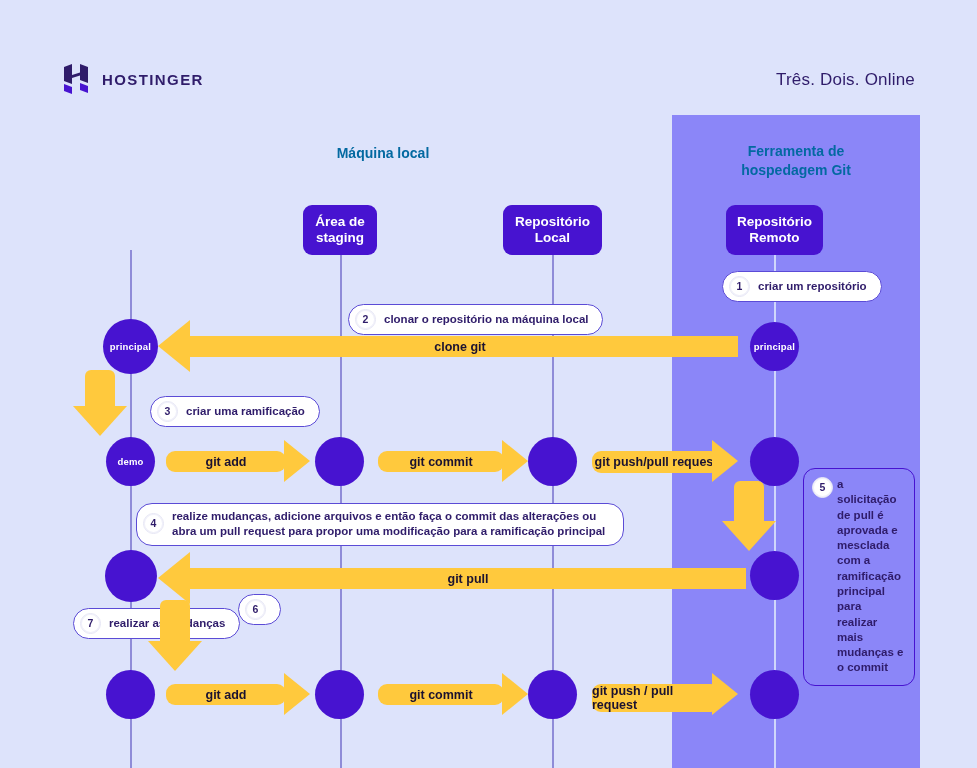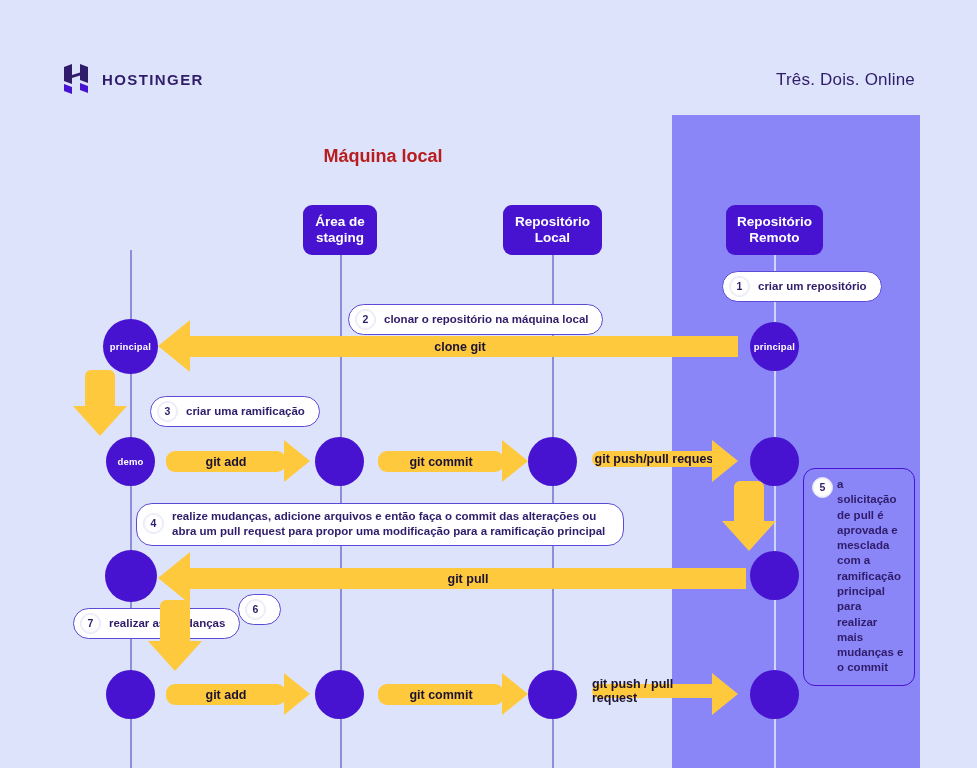--- a/index.html
+++ b/index.html
@@ -14,21 +14,21 @@
   
   .band{position:absolute;left:672px;top:115px;width:248px;height:653px;background:#8b86f8;}
 
   
   .logo{position:absolute;left:62px;top:64px;display:flex;align-items:center;gap:12px;}
   .logo-mark{width:28px;height:30px;position:relative;}
   .logo-text{font-size:15px;font-weight:bold;letter-spacing:1.4px;color:#2f1c6a;}
   .tagline{position:absolute;right:62px;top:70px;font-size:17px;font-weight:normal;color:#2f1c6a;letter-spacing:.2px;}
 
   
-  .sec-title{position:absolute;font-size:18px;font-weight:bold;color:#b91c1c;text-align:center;line-height:1.35;}
+  .sec-title{position:absolute;font-size:14px;font-weight:bold;color:#0369a1;text-align:center;line-height:1.35;}
   #title-local{left:250px;top:144px;width:266px;}
   #title-remote{left:676px;top:142px;width:240px;}
 
   
   .lane-line{position:absolute;width:2px;background:#8f8cd8;top:250px;height:518px;}
   .lane-line.light{background:#cfd6fb;}
 
   
   .lane-box{position:absolute;background:#4713d0;color:#fff;border-radius:9px;
     font-size:13.5px;font-weight:bold;line-height:1.22;text-align:center;
@@ -78,20 +78,24 @@
         <path d="M2 3 L10 0 L10 11 L18 8.5 L18 0 L26 3 L26 19 L18 16 L18 11.5 L10 14 L10 20 L2 17 Z" fill="#2f1c6a"></path>
         <path d="M2 20 L10 23 L10 30 L2 27 Z" fill="#4713d0"></path>
         <path d="M18 19 L26 22 L26 29 L18 26 Z" fill="#4713d0"></path>
       </svg>
     </span>
     <span class="logo-text">HOSTINGER</span>
   </div>
   <div class="tagline">Três. Dois. Online</div>
 
   <div class="sec-title" id="title-local">Máquina local</div>
+  <div class="sec-title" id="title-remote">
+    <span>Ferramenta de</span><br>
+    <span>hospedagem Git</span>
+  </div>
 
   <div class="lane-line" style="left:130px;"></div>
   <div class="lane-line" style="left:340px;"></div>
   <div class="lane-line" style="left:552px;"></div>
   <div class="lane-line light" style="left:774px;"></div>
 
   <div class="lane-box" style="left:303px;top:205px;width:74px;height:50px;">
     <span>
       <span>Área de</span><br>
       <span>staging</span>
@@ -151,21 +155,21 @@
 
   <div class="node" style="left:315px;top:437px;width:49px;height:49px;"></div>
 
   <div class="bar round" style="left:378px;top:451px;width:126px;height:21px;">
     <span>git commit</span>
   </div>
   <div class="head-r" style="left:502px;top:440px;"></div>
 
   <div class="node" style="left:528px;top:437px;width:49px;height:49px;"></div>
 
-  <div class="bar round" style="left:592px;top:451px;width:128px;height:16px;">
+  <div class="bar round" style="left:592px;top:451px;width:128px;height:22px;">
     <span>git push/pull request</span>
   </div>
   <div class="head-r" style="left:712px;top:440px;"></div>
 
   <div class="node" style="left:750px;top:437px;width:49px;height:49px;"></div>
 
   <div class="bar" style="left:734px;top:481px;width:30px;height:44px;border-radius:6px 6px 0 0;"></div>
   <div class="head-d" style="left:722px;top:521px;"></div>
 
   <div class="pill multiline" style="left:136px;top:503px;width:470px;padding:5px 10px 6px 6px;">
@@ -207,20 +211,20 @@
 
   <div class="node" style="left:315px;top:670px;width:49px;height:49px;"></div>
 
   <div class="bar round" style="left:378px;top:684px;width:126px;height:21px;">
     <span>git commit</span>
   </div>
   <div class="head-r" style="left:502px;top:673px;"></div>
 
   <div class="node" style="left:528px;top:670px;width:49px;height:49px;"></div>
 
-  <div class="bar round" style="left:592px;top:684px;width:128px;height:14px;">
+  <div class="bar round" style="left:592px;top:684px;width:128px;height:28px;">
     <span>git push / pull request</span>
   </div>
   <div class="head-r" style="left:712px;top:673px;"></div>
 
   <div class="node" style="left:750px;top:670px;width:49px;height:49px;"></div>
 
 </div>
 
 </body></html>

